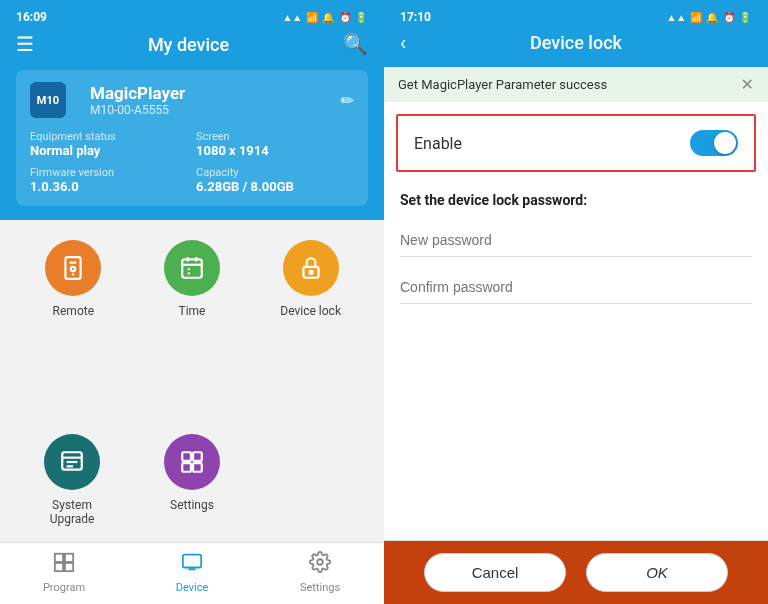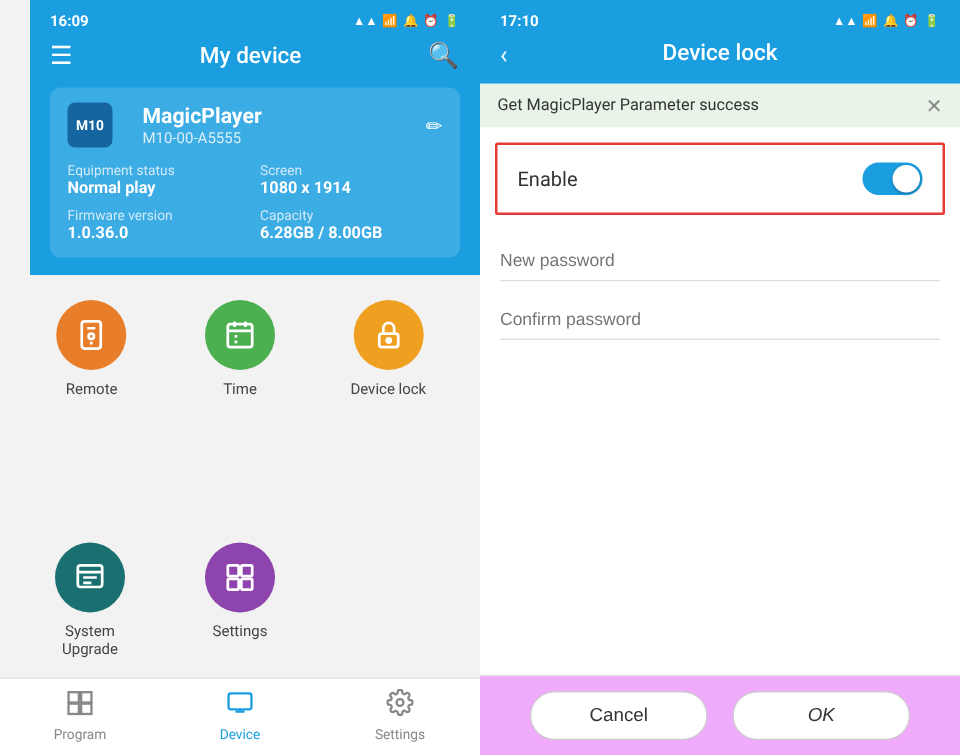--- a/index.html
+++ b/index.html
@@ -21,21 +21,20 @@
       display: flex;
       flex-direction: column;
       overflow: hidden;
     }
 
     .left-header {
       background: #1a9ee0;
       padding: 10px 16px 14px;
       display: flex;
       flex-direction: column;
-      margin-left: 24px;
     }
 
     .status-bar {
       display: flex;
       justify-content: space-between;
       align-items: center;
       margin-bottom: 8px;
     }
 
     .status-time {
@@ -337,21 +336,21 @@
       border-bottom: 1px solid #ddd;
       padding: 8px 0;
       font-size: 14px;
       color: #bbb;
       outline: none;
       background: transparent;
       margin-bottom: 14px;
     }
 
     .bottom-buttons {
-      background: #f0abfc;
+      background: #c2410c;
       border-top: 1px solid #ddd;
       display: flex;
       padding: 12px 40px;
       gap: 20px;
       margin-top: auto;
     }
 
     .btn {
       flex: 1;
       padding: 10px;
@@ -548,20 +547,21 @@
   <div class="content-area">
 
     <div class="enable-row">
       <span class="enable-label">Enable</span>
       <div class="toggle">
         <div class="toggle-knob"></div>
       </div>
     </div>
 
     <div class="password-section">
+      <div class="password-title">Set the device lock password:</div>
       <input class="password-input" type="password" placeholder="New password" style="">
       <input class="password-input" type="password" placeholder="Confirm password" style="">
     </div>
   </div>
 
   <div class="bottom-buttons">
     <button class="btn">Cancel</button>
     <button class="btn btn-ok">OK</button>
   </div>
 </div>

